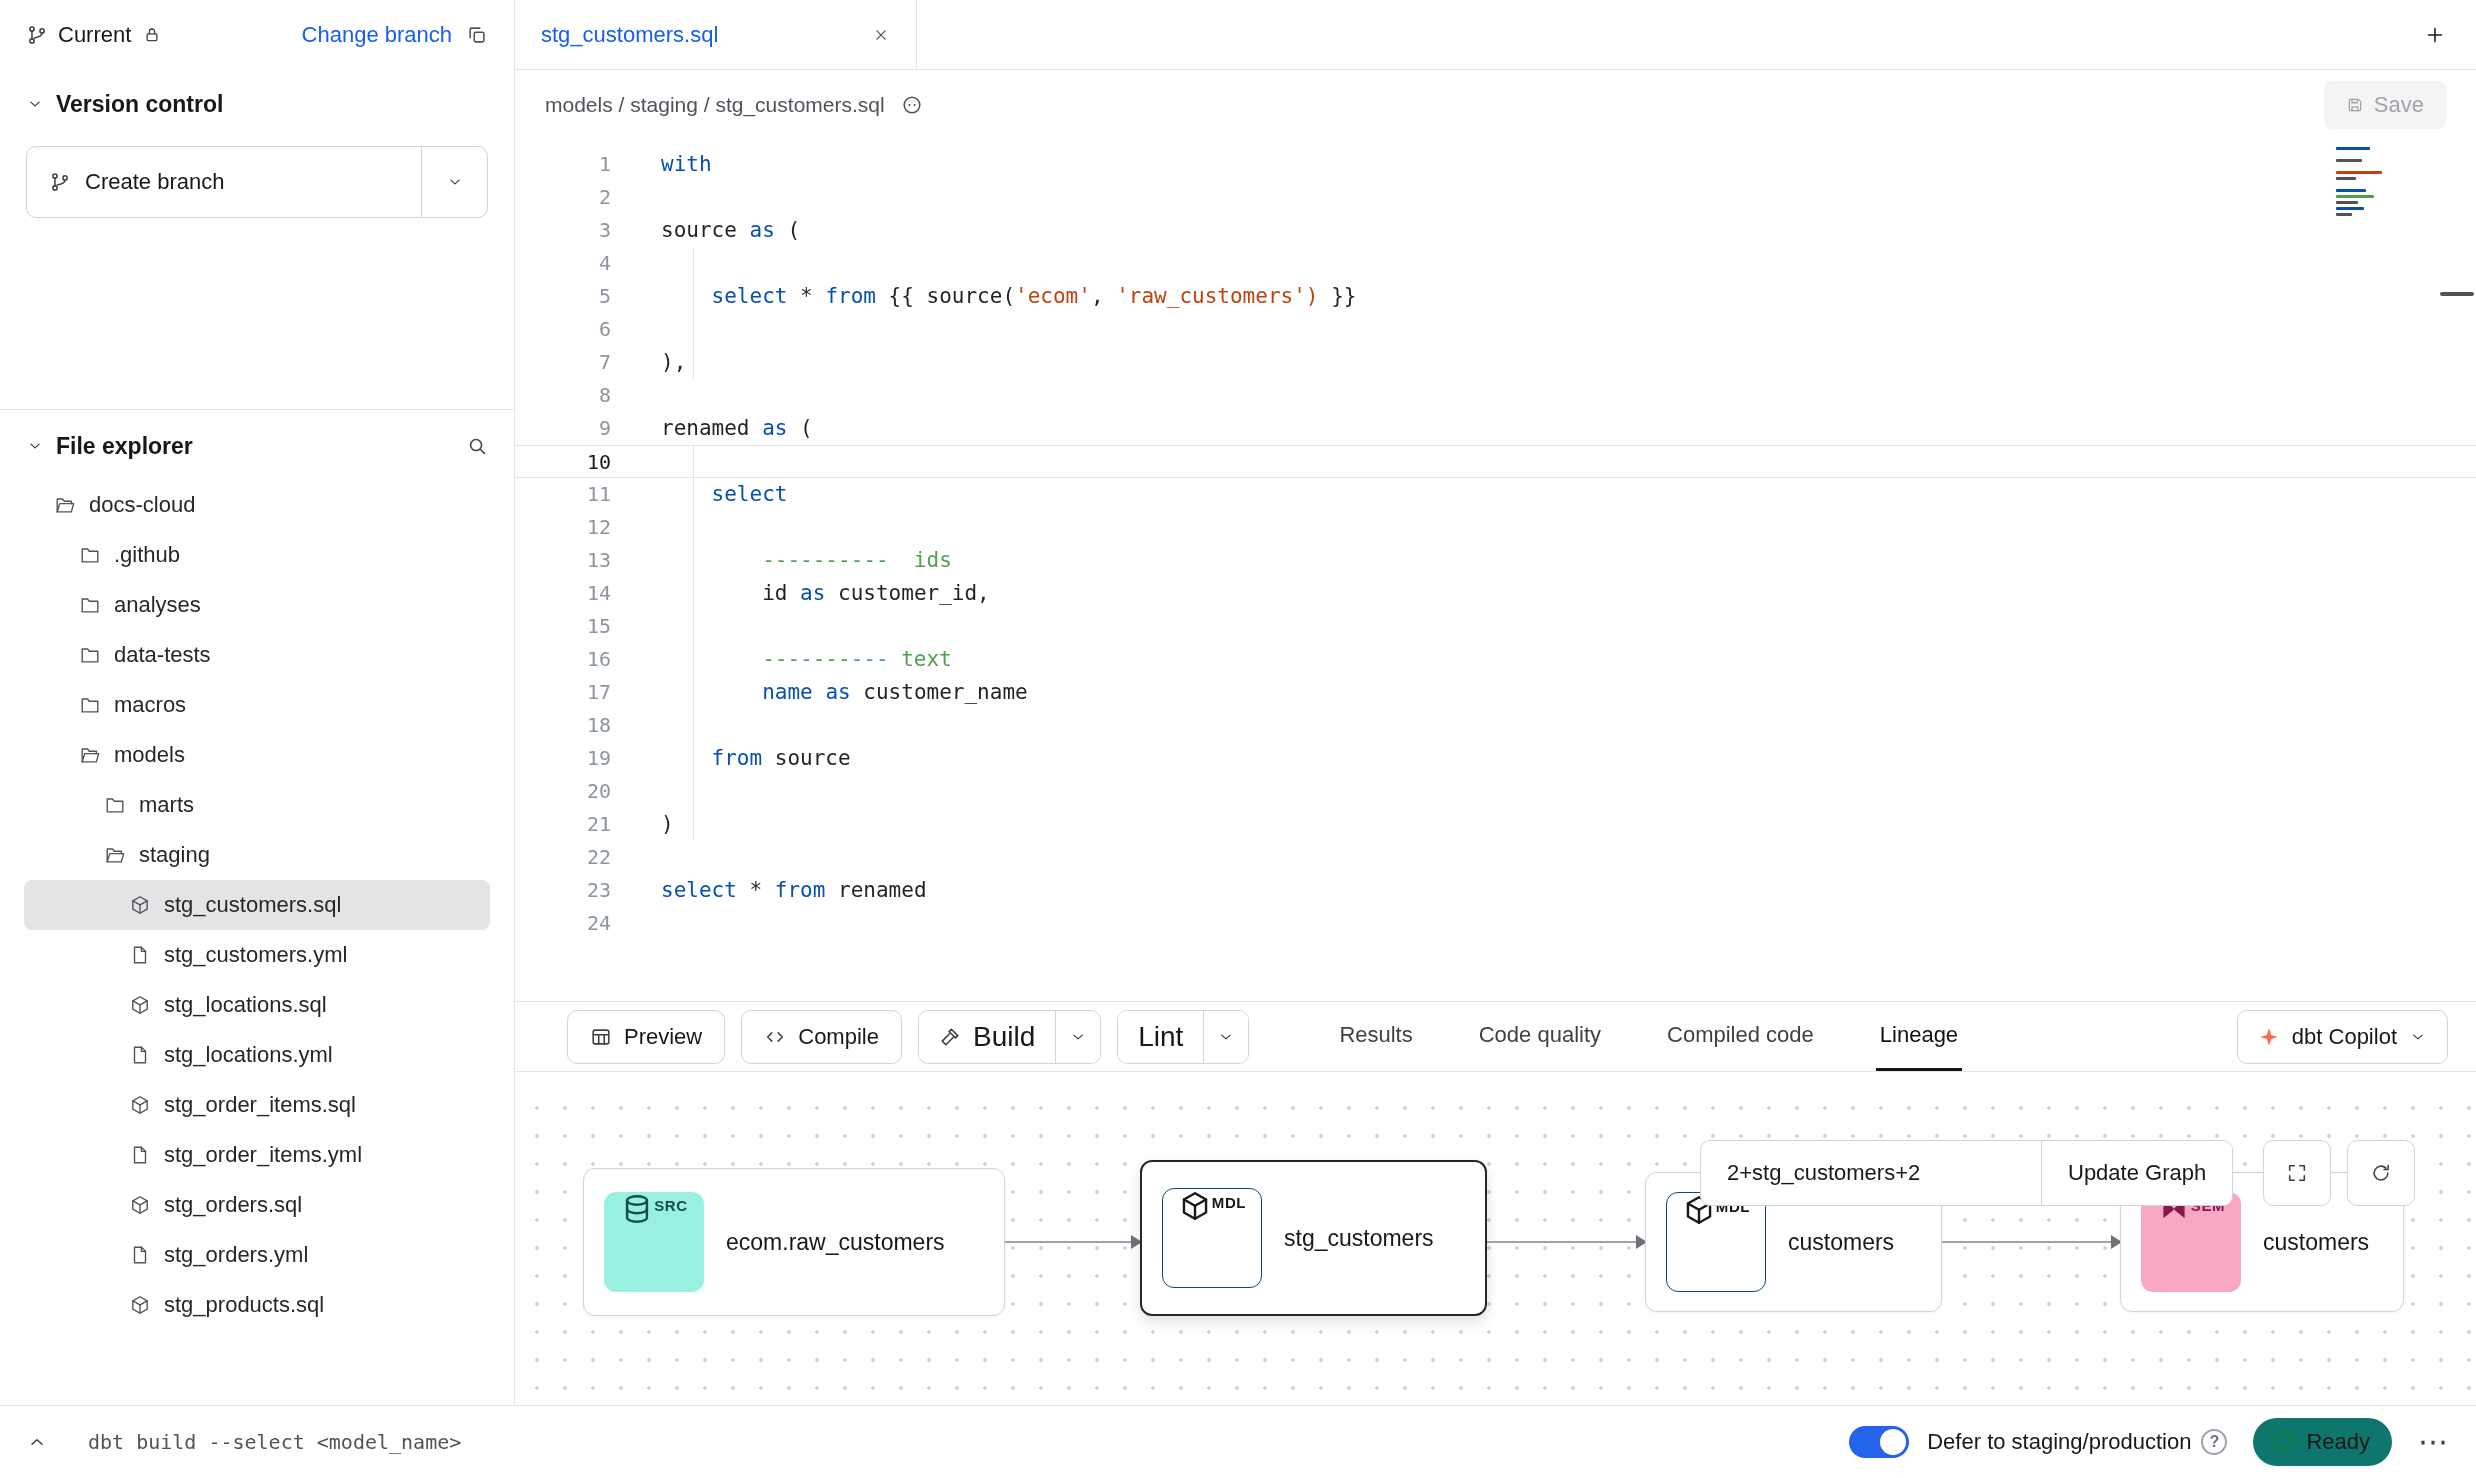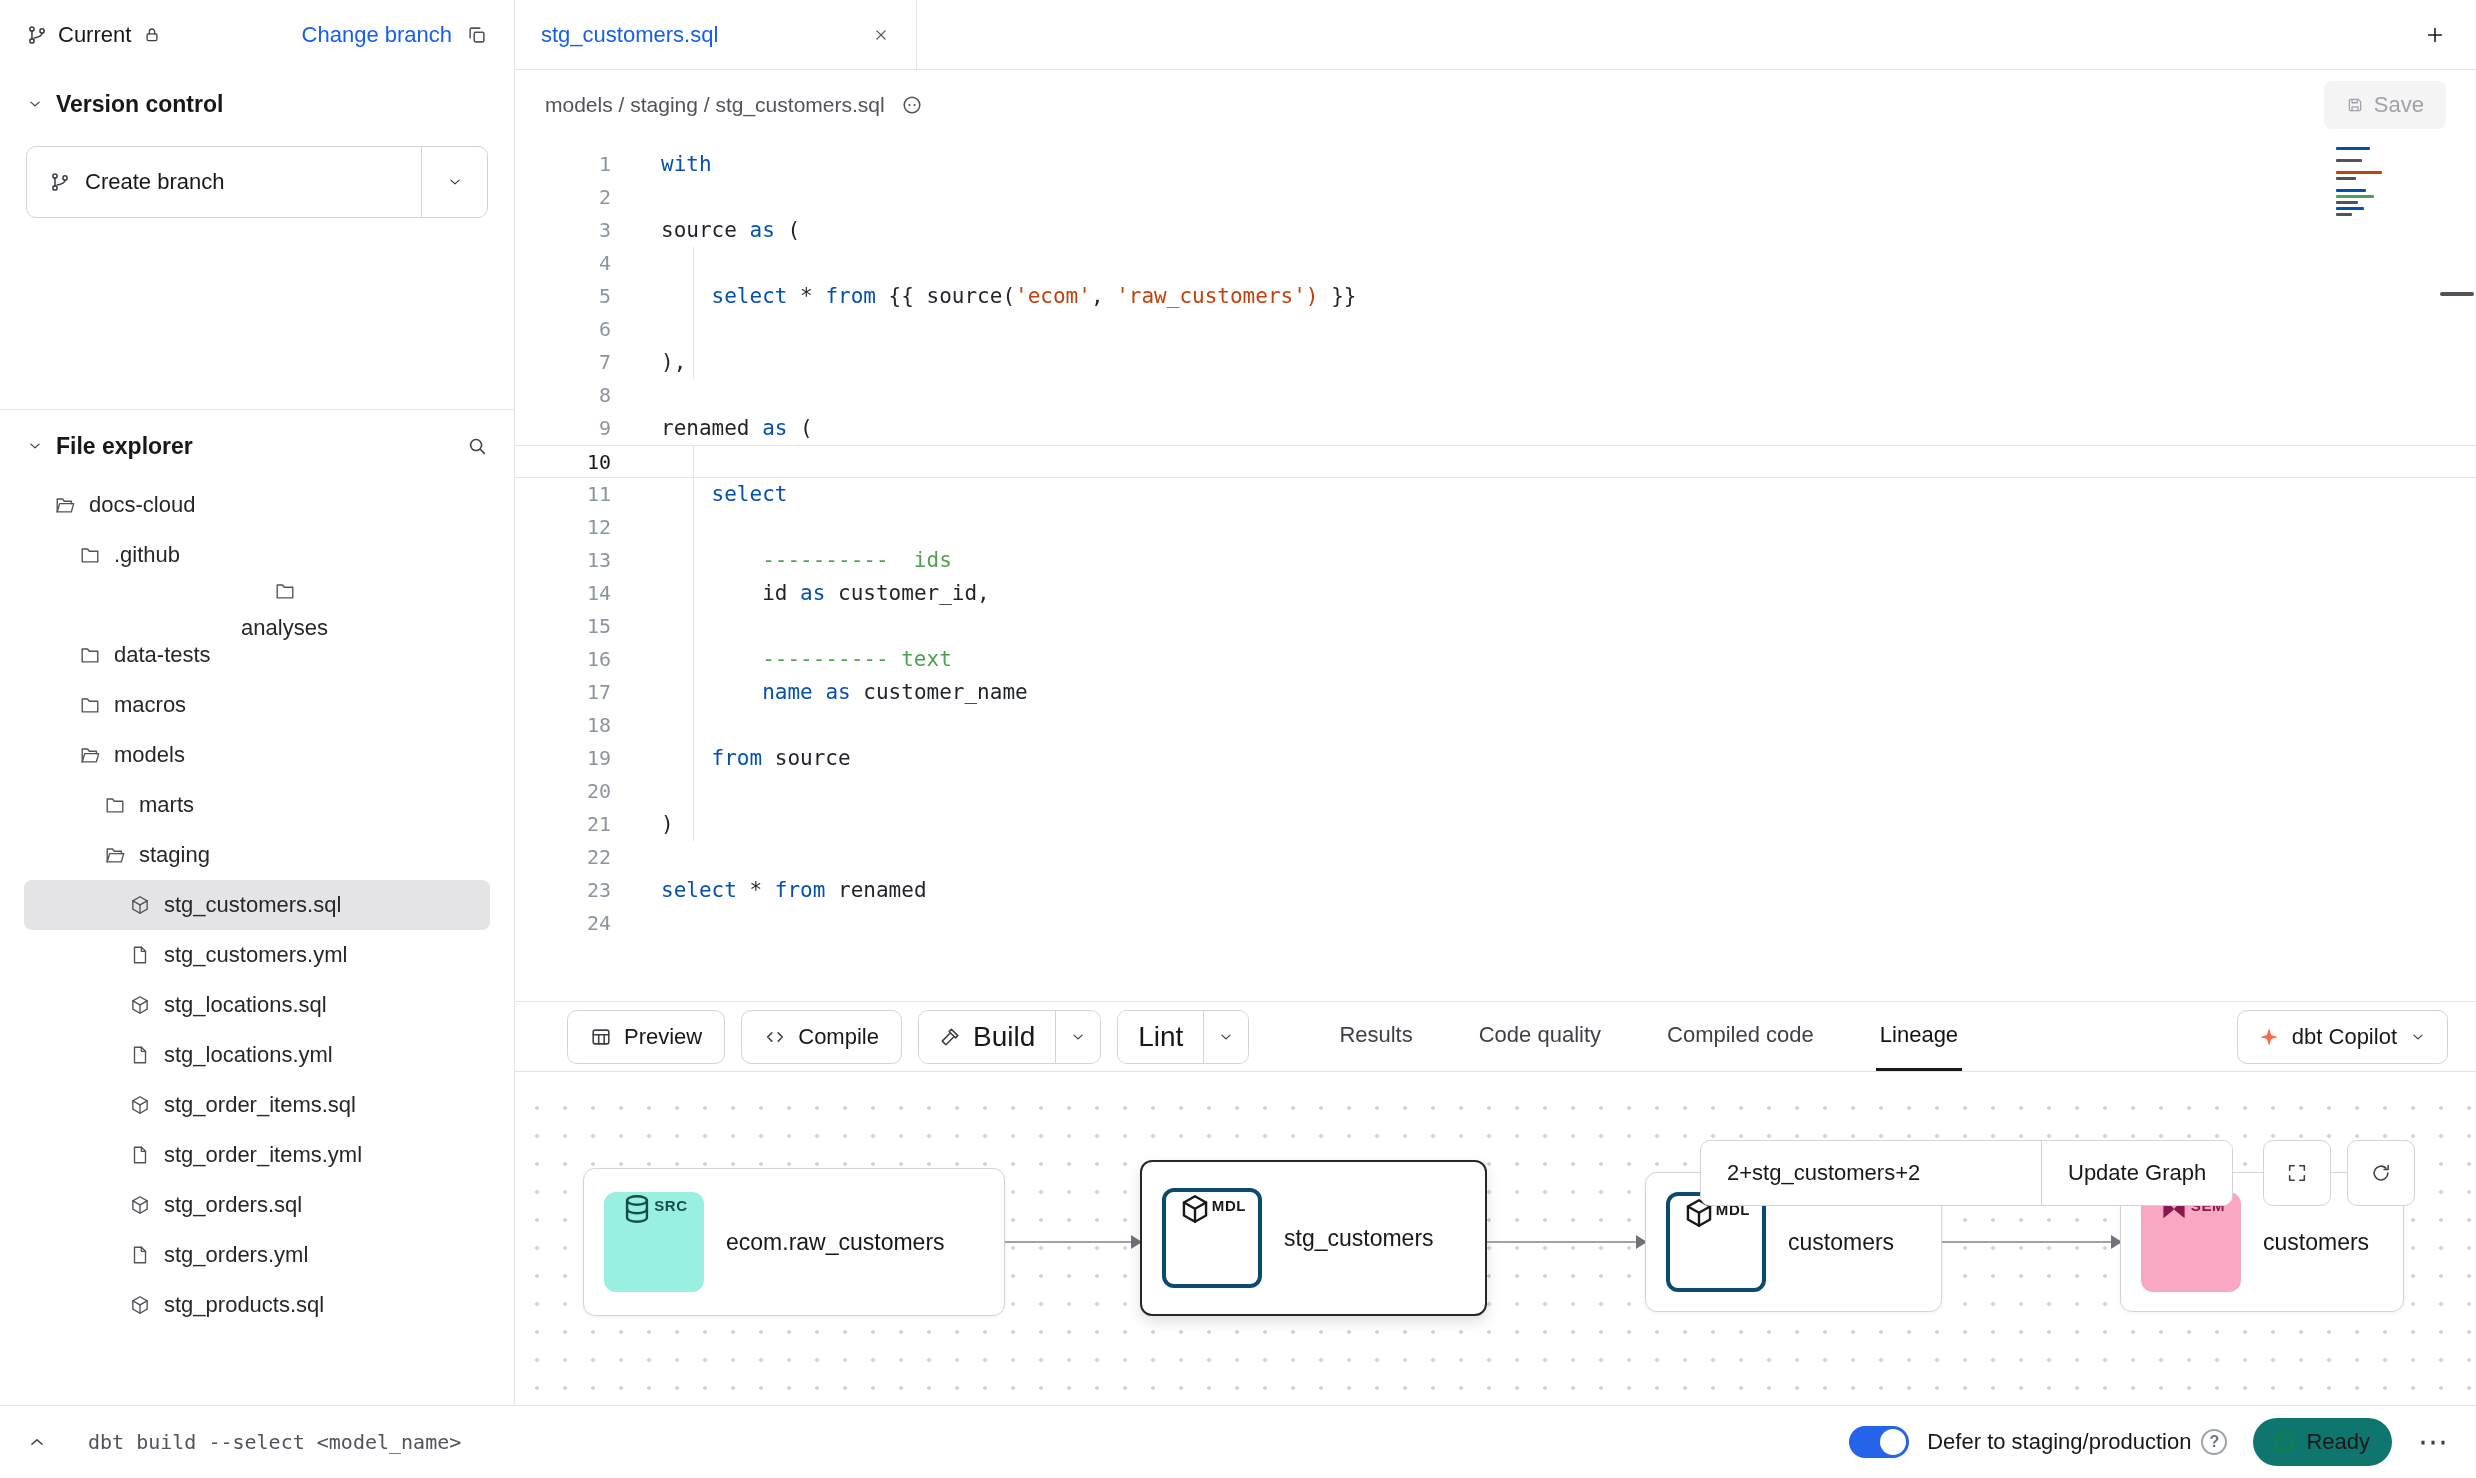--- a/index.html
+++ b/index.html
@@ -72,21 +72,21 @@
   
   .lineage{position:absolute;top:1086px;left:0;right:0;bottom:0;background:#fff;background-image:radial-gradient(circle,#d4d4d8 2px,transparent 2px);background-size:28px 28px;background-position:8px 8px;overflow:hidden}
   .lcanvas{position:absolute;inset:0}
   .lnode{position:absolute;background:#fff;border:1.5px solid #d4d4d8;border-radius:12px;display:flex;align-items:center;padding:0 20px;gap:22px;box-shadow:0 1px 4px rgba(0,0,0,.06);cursor:pointer}
   .lnode.selected{border:2.5px solid #27272a;box-shadow:0 6px 14px rgba(0,0,0,.12)}
   .nbadge{width:100px;height:100px;border-radius:12px;display:flex;flex-direction:row;align-items:flex-start;justify-content:center;flex:none}
   .nbadge svg{width:34px;height:34px;fill:none;stroke:currentColor;stroke-width:1.7;stroke-linecap:round;stroke-linejoin:round}
   .nbadge svg .f{fill:currentColor;stroke:none}
   .nbadge b{font-size:15px;letter-spacing:.6px;margin-top:5px}
   .b-src{background:var(--src,#99F0E0);color:#134e4a}
-  .b-mdl{background:#fff;border:4px solid #0c4a6e;color:#18181b}
+  .b-mdl{background:#fff;border:1px solid #0c4a6e;color:#18181b}
   .b-sem{background:var(--sem,#F9A8C4);color:#86184d}
   .nlabel{font-size:23px;font-weight:500;color:#18181b;white-space:nowrap}
   .edge{position:absolute;height:2px;background:#a1a1aa}
   .edge::after{content:'';position:absolute;right:-2px;top:-6px;border-left:11px solid #71717a;border-top:7px solid transparent;border-bottom:7px solid transparent}
   .ln-controls{position:absolute;left:1185px;top:54px;display:flex;z-index:5}
   .sel-bar{display:flex;align-items:stretch;background:#fff;border:1px solid #d4d4d8;border-radius:10px;overflow:hidden;height:66px}
   .sel-input{display:flex;align-items:center;padding:0 26px;width:340px;font-size:22px;color:#18181b;cursor:text}
   .ug-btn{border-left:1px solid #d4d4d8;padding:0 26px;font-size:22px;color:#18181b;display:flex;align-items:center}
   .sq-btn{width:68px;height:66px;border:1px solid #d4d4d8;border-radius:10px;display:flex;align-items:center;justify-content:center;margin-left:16px;background:#fff}
   .sq-btn.first{margin-left:30px}
@@ -191,21 +191,21 @@
           <span>docs-cloud</span>
         </div>
         <div class="file-row" style="padding-left: 55px; align-items: center;">
           <span class="ficon">
             <svg viewBox="0 0 24 24">
               <path d="M3.5 5.5h5.8l1.9 2.4h9.3v11.6H3.5z"></path>
             </svg>
           </span>
           <span>.github</span>
         </div>
-        <div class="file-row" style="padding-left: 55px; flex-direction: column;">
+        <div class="file-row" style="padding-left: 55px;">
           <span class="ficon">
             <svg viewBox="0 0 24 24">
               <path d="M3.5 5.5h5.8l1.9 2.4h9.3v11.6H3.5z"></path>
             </svg>
           </span>
           <span>analyses</span>
         </div>
         <div class="file-row" style="padding-left: 55px;">
           <span class="ficon">
             <svg viewBox="0 0 24 24">

